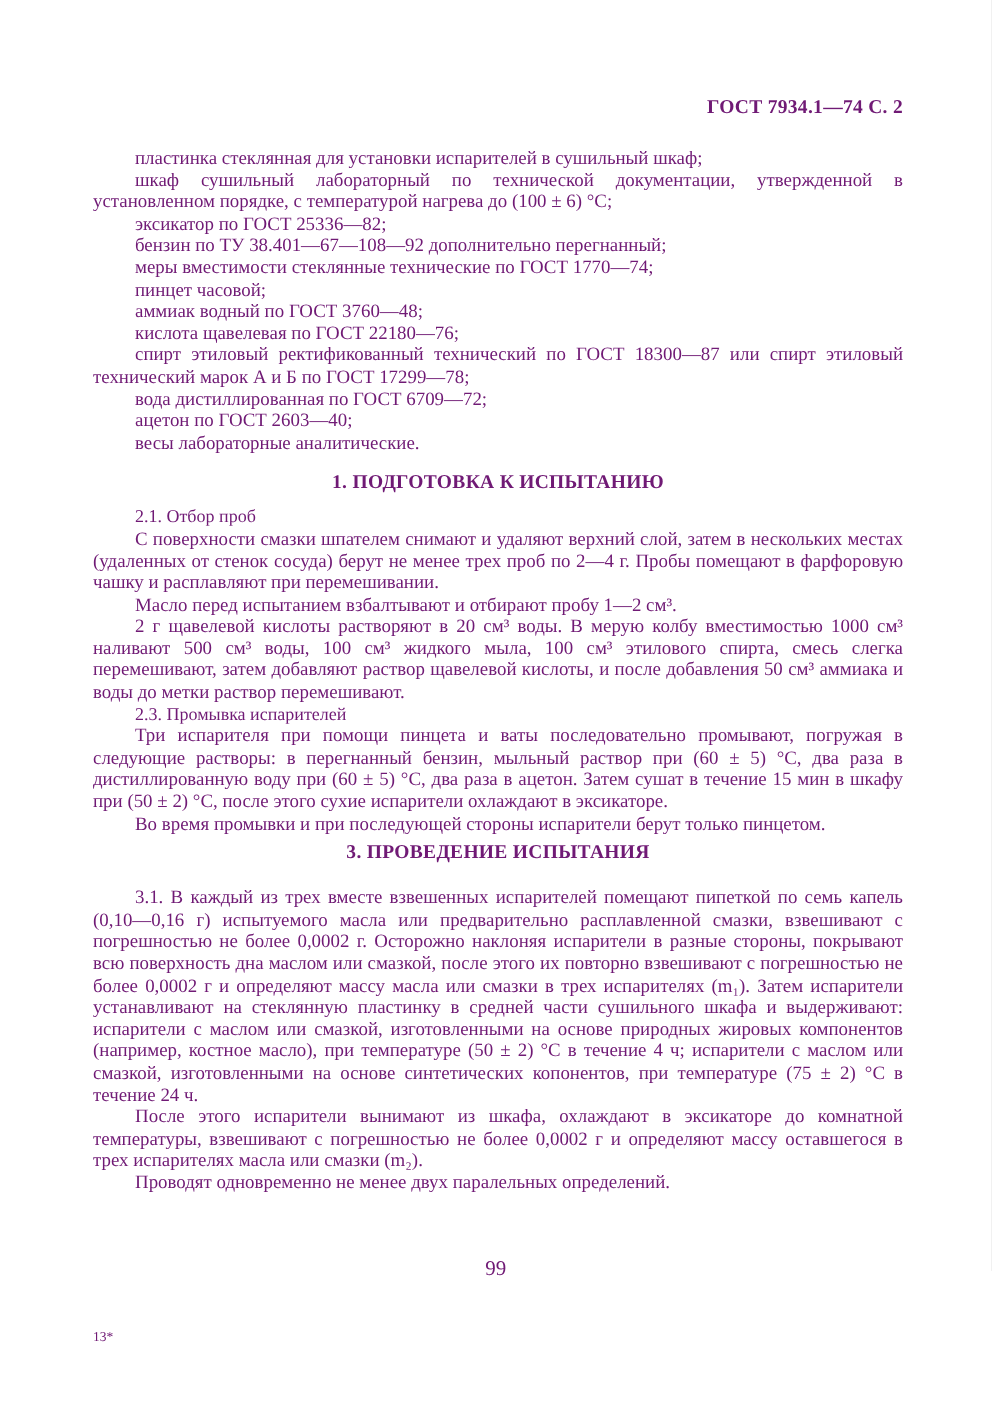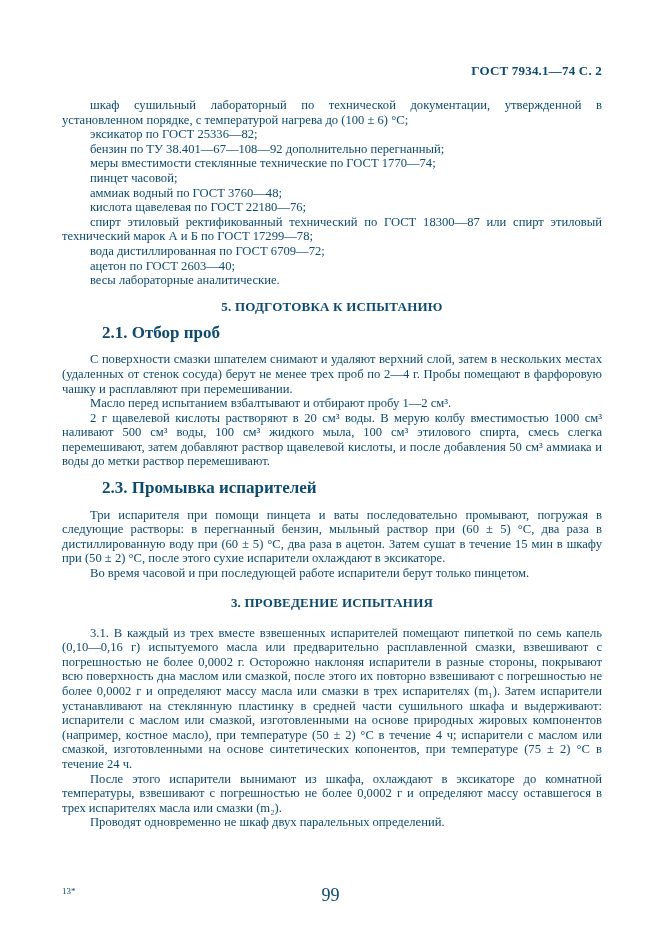--- a/index.html
+++ b/index.html
@@ -1,21 +1,21 @@
 <!DOCTYPE html>
 <html><head>
 <meta charset="utf-8">
 <style>
   html,body { margin:0; padding:0; background:#e8e8e8; }
   .page {
     position:relative;
     width:661px; height:936px;
     margin:0 auto;
     background:#ffffff;
-    color:#0c4a6e;
+    color:#701a75;
     font-family:"Liberation Serif","DejaVu Serif",serif;
     overflow:hidden;
     box-sizing:border-box;
   }
   .content {
     position:absolute;
     left:62px; top:63px;
     width:540px;
   }
   .doc-header {
@@ -27,89 +27,89 @@
     letter-spacing:0.2px;
   }
   .par {
     margin:0;
     font-size:12.6px;
     line-height:14.6px;
     text-align:justify;
     text-indent:28px;
   }
   .subhead {
-    margin:12px;
-    font-size:17px;
+    margin:0;
+    font-size:12px;
     line-height:14.6px;
-    font-weight:bold;
+    font-weight:normal;
     text-indent:28px;
     text-align:left;
   }
   .section-title {
     margin:11px 0 9px 0;
     font-size:13px;
     line-height:15px;
     font-weight:bold;
     text-align:center;
     text-indent:0;
     letter-spacing:0.2px;
   }
-  .section-title.sec3 { margin:14px 0 16px 0; }
+  .section-title.sec3 { margin:4px 0 16px 0; }
   .footer-mark {
     position:absolute;
     left:62px; top:843px;
     font-size:9px;
     line-height:11px;
     margin-top:43px;
   }
   .footer-page {
     position:absolute;
     left:0; top:840px;
     width:661px;
     text-align:center;
-    font-size:18px;
+    font-size:14px;
     line-height:14px;
-    margin-top:48px;
   }
 </style>
 </head>
 <body>
 
 <div class="page">
   <div class="content">
 
     <p class="doc-header">ГОСТ 7934.1—74 С. 2</p>
 
+    <p class="par">пластинка стеклянная для установки испарителей в сушильный шкаф;</p>
     <p class="par">шкаф сушильный лабораторный по технической документации, утвержденной в установленном порядке, с температурой нагрева до (100 ± 6) °С;</p>
     <p class="par">эксикатор по ГОСТ 25336—82;</p>
     <p class="par">бензин по ТУ 38.401—67—108—92 дополнительно перегнанный;</p>
     <p class="par">меры вместимости стеклянные технические по ГОСТ 1770—74;</p>
     <p class="par">пинцет часовой;</p>
     <p class="par">аммиак водный по ГОСТ 3760—48;</p>
     <p class="par">кислота щавелевая по ГОСТ 22180—76;</p>
     <p class="par">спирт этиловый ректификованный технический по ГОСТ 18300—87 или спирт этиловый технический марок А и Б по ГОСТ 17299—78;</p>
     <p class="par">вода дистиллированная по ГОСТ 6709—72;</p>
     <p class="par">ацетон по ГОСТ 2603—40;</p>
     <p class="par">весы лабораторные аналитические.</p>
 
-    <h2 class="section-title">5. ПОДГОТОВКА К ИСПЫТАНИЮ</h2>
+    <h2 class="section-title">1. ПОДГОТОВКА К ИСПЫТАНИЮ</h2>
 
     <p class="subhead">2.1. Отбор проб</p>
     <p class="par">С поверхности смазки шпателем снимают и удаляют верхний слой, затем в нескольких местах (удаленных от стенок сосуда) берут не менее трех проб по 2—4 г. Пробы помещают в фарфоровую чашку и расплавляют при перемешивании.</p>
     <p class="par">Масло перед испытанием взбалтывают и отбирают пробу 1—2 см³.</p>
 
     <p class="par">2 г щавелевой кислоты растворяют в 20 см³ воды. В мерую колбу вместимостью 1000 см³ наливают 500 см³ воды, 100 см³ жидкого мыла, 100 см³ этилового спирта, смесь слегка перемешивают, затем добавляют раствор щавелевой кислоты, и после добавления 50 см³ аммиака и воды до метки раствор перемешивают.</p>
 
     <p class="subhead">2.3. Промывка испарителей</p>
     <p class="par">Три испарителя при помощи пинцета и ваты последовательно промывают, погружая в следующие растворы: в перегнанный бензин, мыльный раствор при (60 ± 5) °С, два раза в дистиллированную воду при (60 ± 5) °С, два раза в ацетон. Затем сушат в течение 15 мин в шкафу при (50 ± 2) °С, после этого сухие испарители охлаждают в эксикаторе.</p>
-    <p class="par">Во время часовой и при последующей работе испарители берут только пинцетом.</p>
+    <p class="par">Во время промывки и при последующей стороны испарители берут только пинцетом.</p>
 
     <h2 class="section-title sec3">3. ПРОВЕДЕНИЕ ИСПЫТАНИЯ</h2>
 
     <p class="par">3.1. В каждый из трех вместе взвешенных испарителей помещают пипеткой по семь капель (0,10—0,16 г) испытуемого масла или предварительно расплавленной смазки, взвешивают с погрешностью не более 0,0002 г. Осторожно наклоняя испарители в разные стороны, покрывают всю поверхность дна маслом или смазкой, после этого их повторно взвешивают с погрешностью не более 0,0002 г и определяют массу масла или смазки в трех испарителях (m₁). Затем испарители устанавливают на стеклянную пластинку в средней части сушильного шкафа и выдерживают: испарители с маслом или смазкой, изготовленными на основе природных жировых компонентов (например, костное масло), при температуре (50 ± 2) °С в течение 4 ч; испарители с маслом или смазкой, изготовленными на основе синтетических копонентов, при температуре (75 ± 2) °С в течение 24 ч.</p>
     <p class="par">После этого испарители вынимают из шкафа, охлаждают в эксикаторе до комнатной температуры, взвешивают с погрешностью не более 0,0002 г и определяют массу оставшегося в трех испарителях масла или смазки (m₂).</p>
-    <p class="par">Проводят одновременно не шкаф двух паралельных определений.</p>
+    <p class="par">Проводят одновременно не менее двух паралельных определений.</p>
 
   </div>
 
   <div class="footer-mark">13*</div>
   <div class="footer-page">99</div>
 </div>
 
 </body></html>

